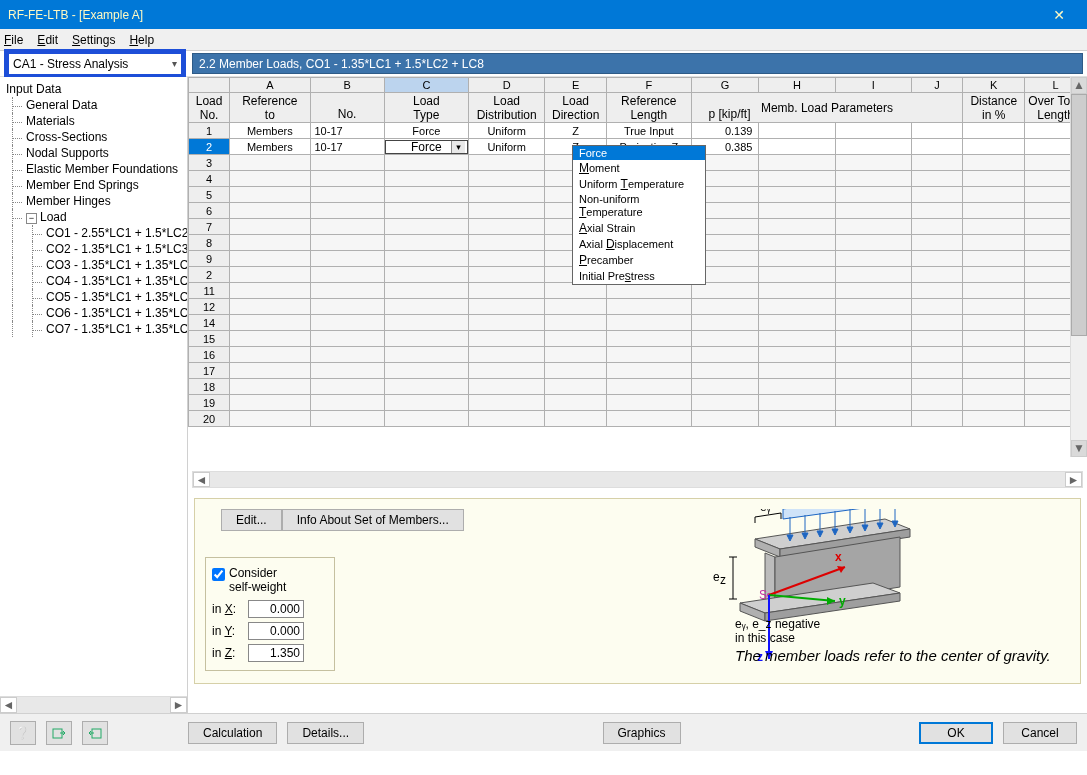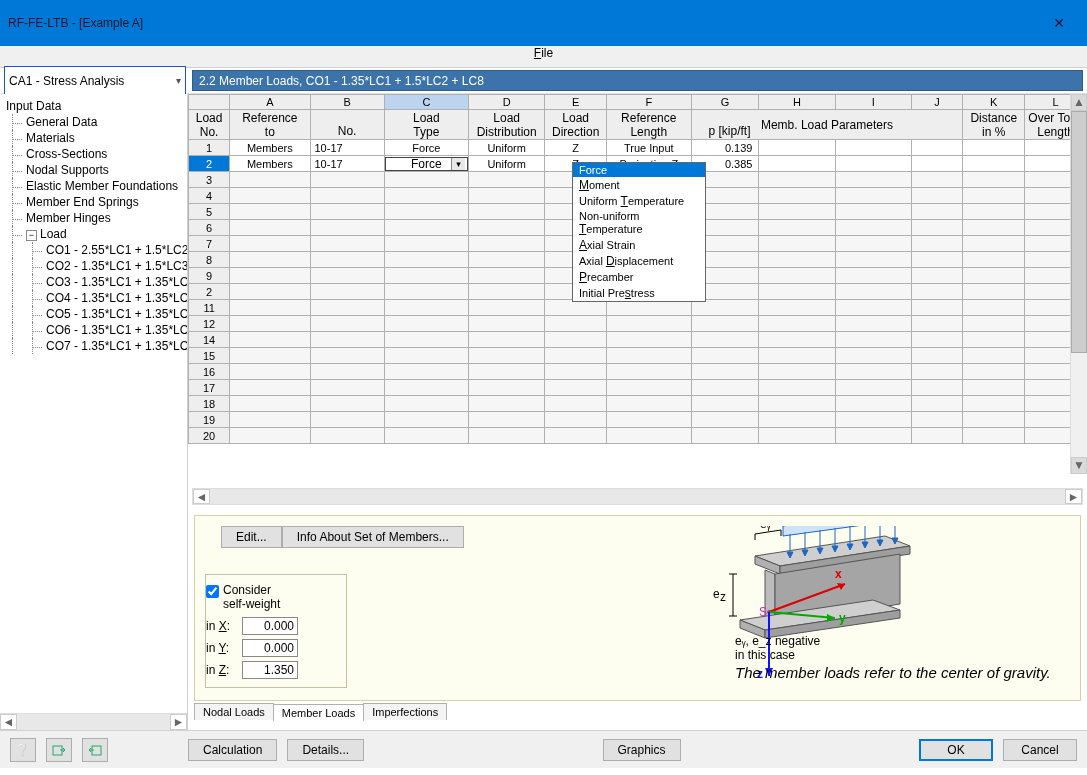--- a/index.html
+++ b/index.html
@@ -1,27 +1,27 @@
 <!DOCTYPE html>
 <html><head>
 <meta charset="utf-8">
 <style>
 * { box-sizing: border-box; margin: 0; padding: 0; font-family: "Segoe UI", Tahoma, sans-serif; font-size: 12px; }
 html, body { width: 1087px; height: 775px; overflow: hidden; background: #fff; }
 
-.titlebar { height: 46px; background: #0078d7; color: #0f172a; display: flex; align-items: center; padding: 0 8px; }
+.titlebar { height: 29px; background: #0078d7; color: #fef9c3; display: flex; align-items: center; padding: 0 8px; }
 .titlebar .title { flex: 1; font-size: 12px; }
 .titlebar .close { width: 40px; text-align: center; font-size: 14px; }
 
-.menubar { height: 22px; background: #f0f0f0; border-bottom: 1px solid #d0d0d0; display: flex; align-items: center; padding: 0 4px; gap: 14px; flex-direction: column; }
+.menubar { height: 22px; background: #f0f0f0; border-bottom: 1px solid #d0d0d0; display: flex; align-items: center; padding: 0 4px; gap: 14px; }
 .menubar span { text-decoration: underline; text-decoration-color: transparent; }
 .menubar span::first-letter { text-decoration: underline; }
 
 .toolbar-row { display: flex; align-items: center; height: 26px; padding: 3px 4px; gap: 6px; border-bottom: 1px solid #e0e0e0; }
-.combo { width: 182px; height: 30px; border: 1px solid #1d4ed8; background: #fff; display: flex; align-items: center; padding: 0 4px; position: relative; }
+.combo { width: 182px; height: 30px; border: 5px solid #1d4ed8; background: #fff; display: flex; align-items: center; padding: 0 4px; position: relative; }
 .combo::after { content: "▾"; position: absolute; right: 4px; color: #555; font-size: 10px; }
 .content-header { flex: 1; background: #3c73aa; color: #fff; border: 1px solid #2e5b87; height: 21px; display: flex; align-items: center; padding: 0 6px; }
 
 .main-area { display: flex; height: 636px; }
 .sidebar { width: 188px; border-right: 1px solid #d0d0d0; background: #fff; overflow: hidden; position: relative; }
 .tree { padding: 4px 2px; }
 .tree-item { padding: 1px 2px; white-space: nowrap; cursor: default; }
 .tree-root { padding-left: 4px; }
 .tree-child { padding-left: 24px; position: relative; }
 .tree-child::before { content: ""; position: absolute; left: 10px; top: 0; bottom: 0; border-left: 1px dotted #888; }
@@ -65,21 +65,21 @@
 
 .grid-hscroll { height: 17px; background: #f0f0f0; border: 1px solid #ddd; display:flex; margin: 14px 4px 0 4px;}
 .grid-hscroll .arrow{width:17px;text-align:center;line-height:15px;color:#666;border:1px solid #ccc;background:#fff;}
 .grid-hscroll .track{flex:1;background:#e8e8e8;}
 
 .lower-panel { background: #fdfdf0; border: 1px solid #d6d0a8; margin: 10px 6px 2px 6px; height: 186px; position: relative; padding: 10px;}
 .btn { background: #e1e1e1; border: 1px solid #adadad; padding: 3px 14px; cursor: default; min-width:60px; text-align:center;}
 .btn.primary { border: 2px solid #0078d7; padding: 2px 13px; }
 .lower-btns { display: flex; margin-left: 16px; }
 
-.selfweight-box { border: 1px solid #c5c0a0; width: 142px; padding: 8px 0; margin: 26px 0 0 0; background:#fdfdf0;}
+.selfweight-box { border: 1px solid #c5c0a0; width: 130px; padding: 8px 6px; margin: 26px 0 0 0; background:#fdfdf0;}
 .selfweight-box .chk-row { display:flex; align-items:flex-start; gap:4px; margin-bottom:6px;}
 .selfweight-box input[type=checkbox]{margin-top:2px;}
 .sw-row { display:flex; align-items:center; gap:6px; margin-top:4px;}
 .sw-row label { width: 30px; }
 .sw-input { width: 56px; height: 18px; border: 1px solid #888; text-align: right; padding-right: 3px; background:#fff;}
 
 .diagram { position: absolute; left: 340px; top: 10px; width: 500px; height: 164px; }
 .note-text { position:absolute; left:540px; top:118px; font-size:11px;}
 .note-text2 { position:absolute; left:540px; top:148px; font-size:15px;font-style:italic;}
 
@@ -584,25 +584,20 @@
           <polygon points="300,92 292,88 292,96" fill="#0a0"></polygon>
           <text x="304" y="96" fill="#0a0" font-weight="bold">y</text>
         <line x1="234" y1="86" x2="234" y2="150" stroke="#11f" stroke-width="2"></line>
           <polygon points="234,150 230,142 238,142" fill="#11f"></polygon>
           <text x="222" y="152" fill="#11f" font-weight="bold">z</text>
       </svg>
       <div class="note-text"><span>eᵧ, e_z  negative</span><br><span>in this case</span></div>
       <div class="note-text2">The member loads refer to the center of gravity.</div>
     </div>
 
-    <div class="tabs">
-      <div class="tab">Nodal Loads</div>
-      <div class="tab active">Member Loads</div>
-      <div class="tab">Imperfections</div>
-    </div>
   </div>
 </div>
 
 <div class="footer">
   <div class="icon-btn">❔</div>
   <div class="icon-btn">
       <svg width="14" height="14">
         <rect x="1" y="3" width="9" height="9" fill="none" stroke="#2a6"></rect>
         <path d="M8 7 L13 7 M11 5 L13 7 L11 9" stroke="#2a6" fill="none"></path>
       </svg>

